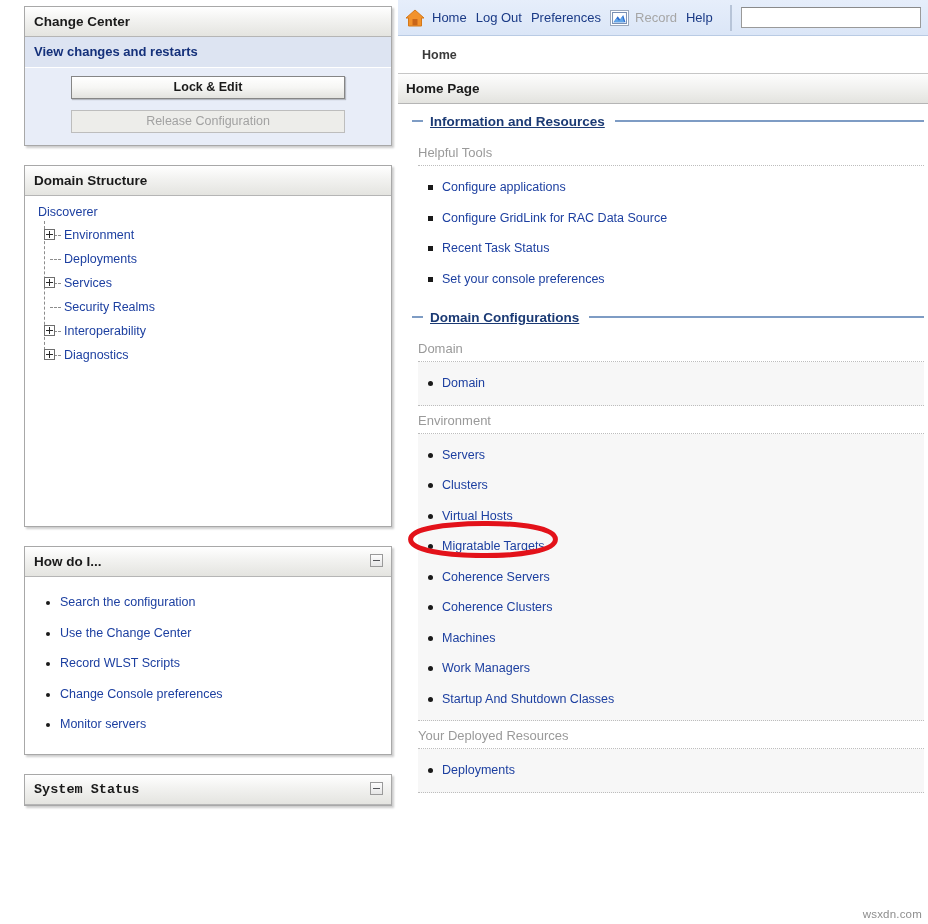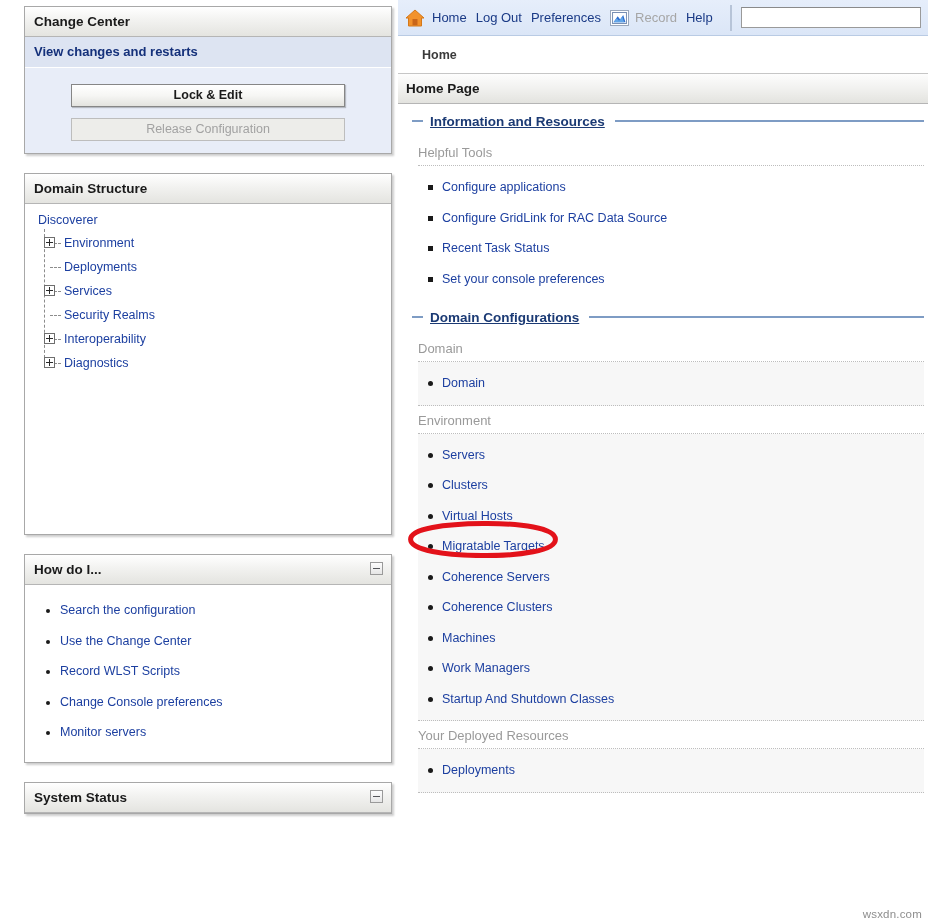--- a/index.html
+++ b/index.html
@@ -81,21 +81,21 @@
     line-height: 17px;
     color: #141414;
   }
   #change-center .cc-buttons {
     background: #e8edf8;
     padding: 8px 10px 12px 10px;
   }
   .wl-button {
     display: block;
     width: 274px;
-    margin: 8px auto 11px auto;
+    margin: 0 auto 11px auto;
     height: 23px;
     line-height: 21px;
     text-align: center;
     font-size: 12.5px;
     font-weight: bold;
     color: #1a1a1a;
     border: 1px solid #868686;
     background: linear-gradient(to bottom, #ffffff 0%, #f6f6f4 50%, #e3e3df 100%);
     box-shadow: 1px 1px 1px rgba(0,0,0,0.22);
     box-sizing: border-box;
@@ -219,20 +219,21 @@
     color: #1c3fa0;
     text-decoration: none;
     cursor: pointer;
   }
 
   
   #system-status {
     margin-bottom: 12px;
     height: 30px;
     overflow: hidden;
+    font-family: Liberation Mono, monospace;
   }
 
   
   #right-col {
     position: absolute;
     left: 398px;
     top: 0;
     width: 530px;
     height: 924px;
     overflow: hidden;

